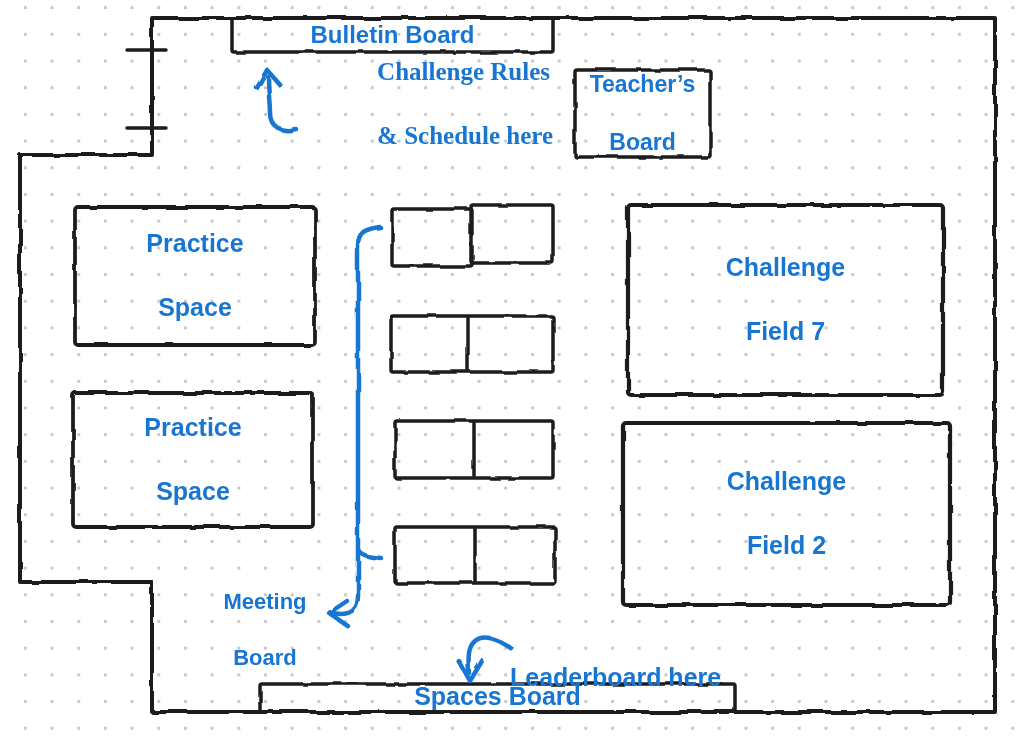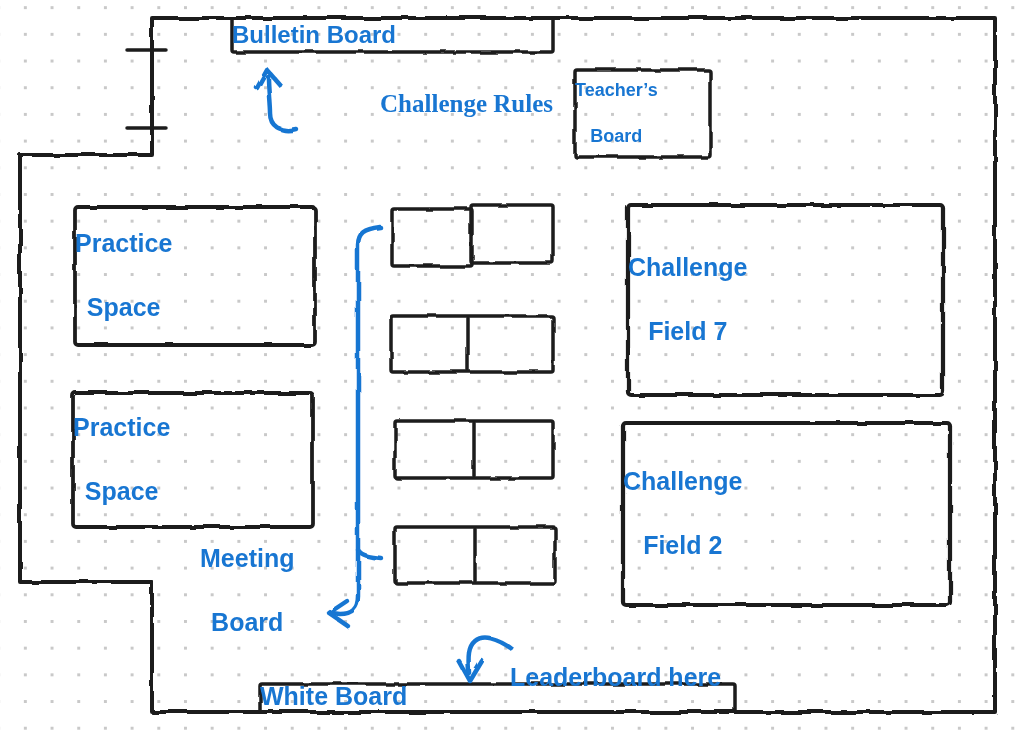--- a/index.html
+++ b/index.html
@@ -11,35 +11,35 @@
     background-image:radial-gradient(circle,#c9c9c9 1.5px,rgba(0,0,0,0) 1.7px);
     background-size:26.7px 26.7px;
     background-position:12px 21px;
     font-family:"Liberation Sans",sans-serif;
   }
   svg.plan{position:absolute;left:0;top:0;}
   .ink{stroke:#1e1e1e;fill:none;stroke-linecap:round;stroke-linejoin:round;}
   .blue-ink{stroke:#1876d2;fill:none;stroke-linecap:round;stroke-linejoin:round;stroke-width:4.5;}
   .lbl{
     position:absolute;
-    display:flex;align-items:center;justify-content:flex-start;
+    display:flex;align-items:center;justify-content:center;
     text-align:center;
     color:#1876d2;font-weight:bold;line-height:1.27;
     white-space:pre-line;
   }
   .lbl .lines span{display:block;}
   #lbl-bulletin  {left:232px;top:18px;width:321px;height:34px;font-size:24px;}
-  #lbl-teacher   {left:575px;top:70px;width:135px;height:87px;font-size:18px;}
+  #lbl-teacher   {left:575px;top:70px;width:135px;height:87px;font-size:23px;}
   #lbl-practice1 {left:75px; top:207px;width:240px;height:138px;font-size:25px;}
   #lbl-practice2 {left:73px; top:393px;width:240px;height:134px;font-size:25px;}
   #lbl-field1    {left:628px;top:205px;width:315px;height:190px;font-size:25px;}
   #lbl-field2    {left:623px;top:423px;width:327px;height:182px;font-size:25px;}
   #lbl-whiteboard{left:260px;top:682px;width:475px;height:30px;font-size:25px;}
   #lbl-rules     {left:303px;top:72px;width:250px;height:64px;font-size:25px;justify-content:flex-end;text-align:left;font-family:Liberation Serif, serif;}
-  #lbl-meeting   {left:200px;top:559px;width:130px;height:64px;font-size:25px;}
+  #lbl-meeting   {left:200px;top:598px;width:130px;height:64px;font-size:22px;}
   #lbl-leader    {left:510px;top:632px;width:240px;height:30px;font-size:25px;justify-content:flex-start;text-align:left;margin-top:31px;}
 </style>
 </head>
 <body>
 
 <div class="canvas">
 
   <svg class="plan" width="1018" height="736" viewBox="0 0 1018 736">
     <defs>
       <filter id="rough" x="-5%" y="-5%" width="110%" height="110%">
@@ -129,26 +129,27 @@
   </div>
 
   <div class="lbl" id="lbl-field2">
     <div class="lines">
       <span>Challenge</span>
       <span>Field 2</span>
     </div>
   </div>
 
   <div class="lbl" id="lbl-whiteboard">
-    <span>White Board</span>
+    <span>Spaces Board</span>
   </div>
 
   <div class="lbl" id="lbl-rules">
     <div class="lines">
       <span>Challenge Rules</span>
+      <span>&amp; Schedule here</span>
     </div>
   </div>
 
   <div class="lbl" id="lbl-meeting">
     <div class="lines">
       <span>Meeting</span>
       <span>Board</span>
     </div>
   </div>
 

